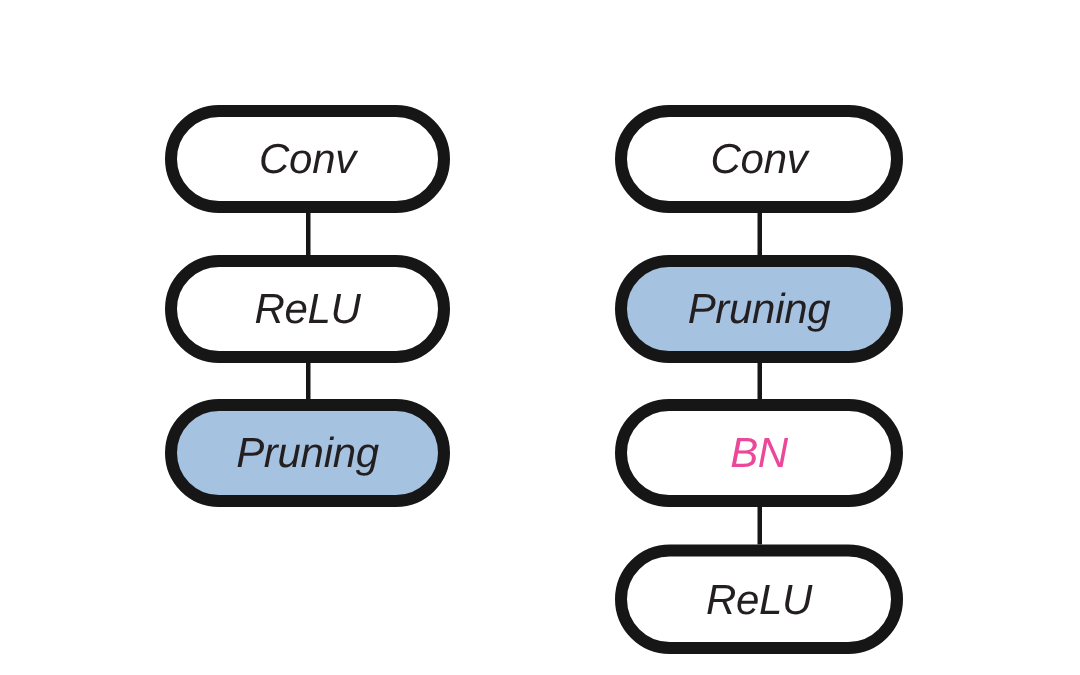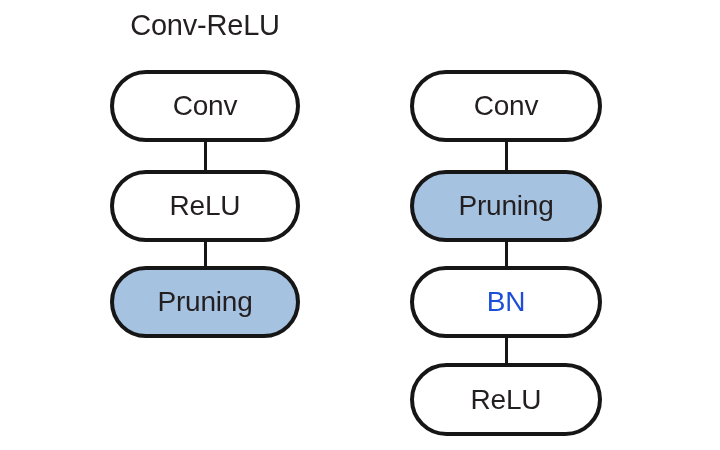--- a/index.html
+++ b/index.html
@@ -39,27 +39,28 @@
     line-height: 34px;
     color: #231f20;
     font-family: "Liberation Sans", sans-serif;
     letter-spacing: -0.2px;
     white-space: nowrap;
   }
 
   .node {
     position: absolute;
     box-sizing: border-box;
-    border: 4px solid #84cc16;
+    border: 8px solid #84cc16;
     border-radius: 40px;
     background: #ffffff;
     display: flex;
     align-items: center;
     justify-content: center;
     z-index: 2;
+    font-style: italic;
   }
 
   .node.blue {
     background: #a5c2e0;
   }
 
   .node-label {
     font-size: 28px;
     line-height: 28px;
     color: #231f20;
@@ -74,21 +75,20 @@
     width: 3px;
     background: #161616;
     z-index: 1;
   }
 </style>
 </head>
 <body>
 
 <div id="diagram">
     <div class="column" style="left: 110px; width: 190px;">
-      <div class="column-title">Conv-ReLU</div>
       <div class="connector" style="top: 142px; height: 28px; left: 93.5px; background: rgb(22, 22, 22);"></div>
       <div class="connector" style="top: 238px; height: 28px; left: 93.5px; background: rgb(22, 22, 22);"></div>
       <div class="node" style="top: 70px; left: 0px; width: 190px; height: 72px; border-radius: 36px; border-color: rgb(22, 22, 22); background: rgb(255, 255, 255);">
         <span class="node-label" style="color: rgb(35, 31, 32);">Conv</span>
       </div>
       <div class="node" style="top: 170px; left: 0px; width: 190px; height: 72px; border-radius: 36px; border-color: rgb(22, 22, 22); background: rgb(255, 255, 255);">
         <span class="node-label" style="color: rgb(35, 31, 32);">ReLU</span>
       </div>
       <div class="node blue" style="top: 266px; left: 0px; width: 190px; height: 72px; border-radius: 36px; border-color: rgb(22, 22, 22); background: rgb(165, 194, 224);">
         <span class="node-label" style="color: rgb(35, 31, 32);">Pruning</span>
@@ -98,19 +98,19 @@
       <div class="connector" style="top: 142px; height: 28px; left: 94.5px; background: rgb(22, 22, 22);"></div>
       <div class="connector" style="top: 238px; height: 28px; left: 94.5px; background: rgb(22, 22, 22);"></div>
       <div class="connector" style="top: 338px; height: 25px; left: 94.5px; background: rgb(22, 22, 22);"></div>
       <div class="node" style="top: 70px; left: 0px; width: 192px; height: 72px; border-radius: 36px; border-color: rgb(22, 22, 22); background: rgb(255, 255, 255);">
         <span class="node-label" style="color: rgb(35, 31, 32);">Conv</span>
       </div>
       <div class="node blue" style="top: 170px; left: 0px; width: 192px; height: 72px; border-radius: 36px; border-color: rgb(22, 22, 22); background: rgb(165, 194, 224);">
         <span class="node-label" style="color: rgb(35, 31, 32);">Pruning</span>
       </div>
       <div class="node" style="top: 266px; left: 0px; width: 192px; height: 72px; border-radius: 36px; border-color: rgb(22, 22, 22); background: rgb(255, 255, 255);">
-        <span class="node-label" style="color: #1d4ed8;">BN</span>
+        <span class="node-label" style="color: #ec4899;">BN</span>
       </div>
       <div class="node" style="top: 363px; left: 0px; width: 192px; height: 73px; border-radius: 36.5px; border-color: rgb(22, 22, 22); background: rgb(255, 255, 255);">
         <span class="node-label" style="color: rgb(35, 31, 32);">ReLU</span>
       </div>
     </div>
   </div>
 
 </body></html>

